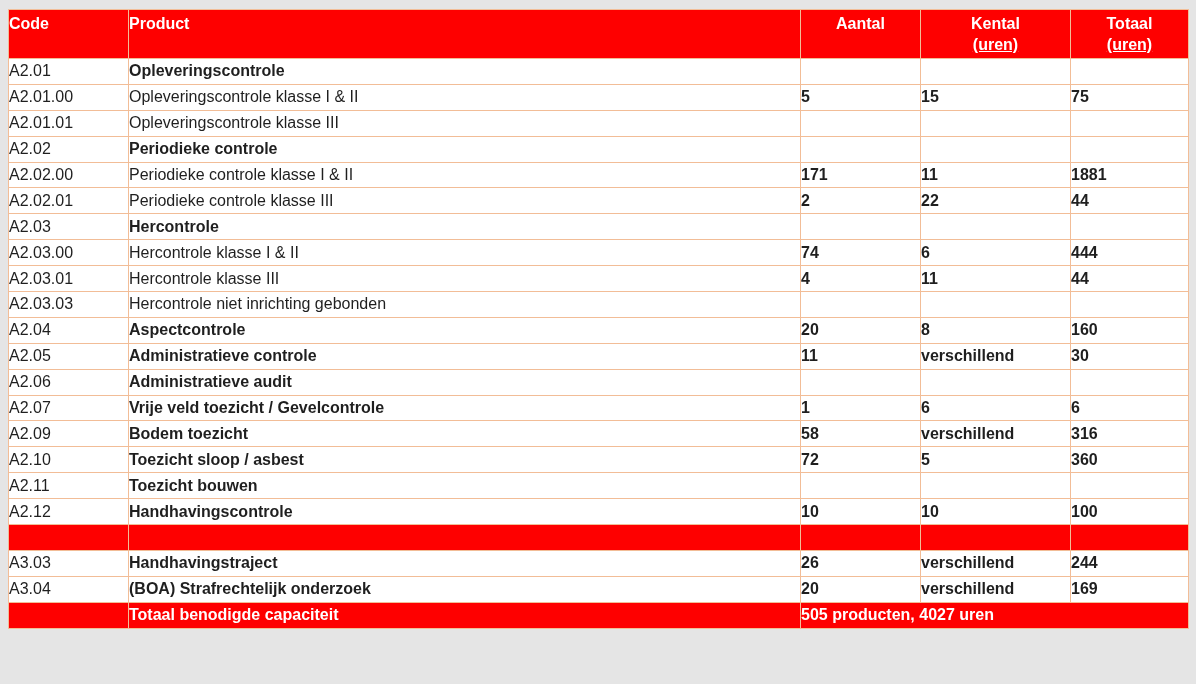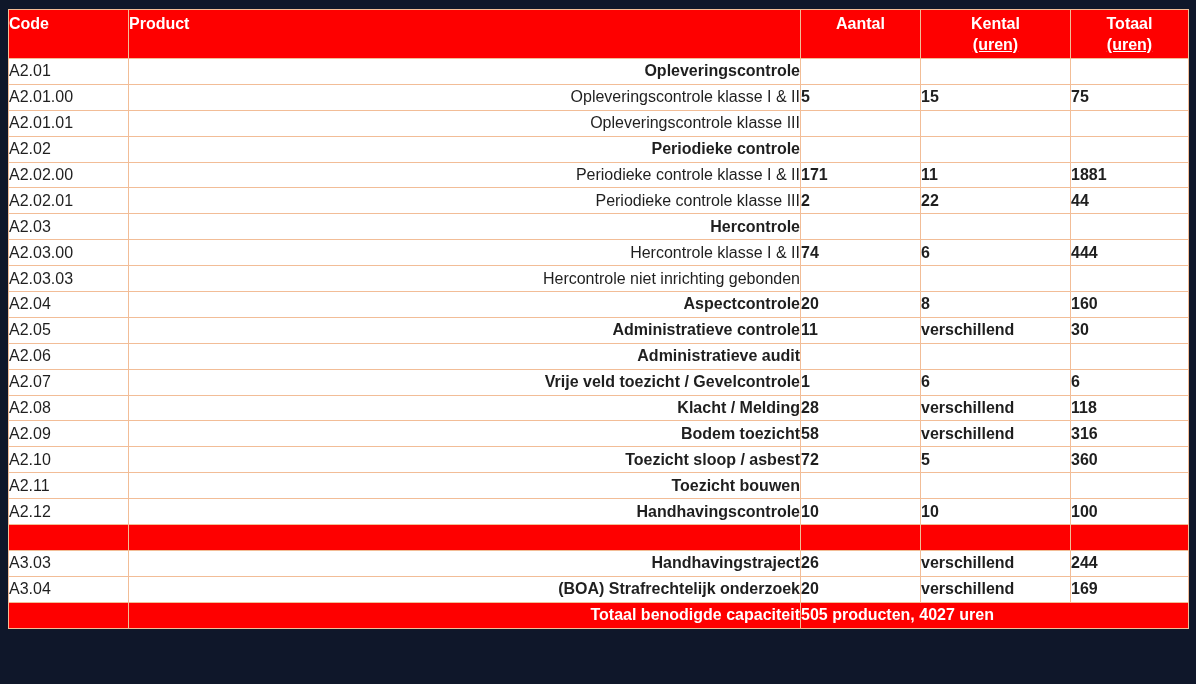--- a/index.html
+++ b/index.html
@@ -2,21 +2,21 @@
 <html><head>
 <meta charset="utf-8">
 <style>
   * { box-sizing: border-box; }
   html, body { margin: 0; padding: 0; background: #ffffff; }
   body { font-family: "Liberation Sans", sans-serif; }
   .sheet {
     position: relative;
     width: 1196px;
     height: 684px;
-    background: #0f172a;
+    background: #e5e5e5;
     overflow: hidden;
   }
   table.cap-table {
     position: absolute;
     left: 8px;
     top: 9px;
     width: 1180px;
     border-collapse: collapse;
     table-layout: fixed;
   }
@@ -42,21 +42,21 @@
   
   .cap-table tbody tr { height: 25.9px; }
   .cap-table tbody td {
     background: #ffffff;
     color: #1f1f1f;
     font-size: 16px;
     padding: 0;
     vertical-align: middle;
   }
   td.c-code    { padding-left: 13px; }
-  td.c-product { padding-left: 14px; text-align: right; }
+  td.c-product { padding-left: 14px; }
   td.c-num     { padding-left: 12px; font-weight: bold; }
   tr.row-group td.c-product { font-weight: bold; }
   
   tr.row-sep td { background: #fe0000; }
   
   tr.row-total { height: 26px; padding-left: 20px; }
   tr.row-total td {
     background: #fe0000;
     color: #ffffff;
     font-weight: bold;
@@ -147,20 +147,27 @@
       <td class="c-num"></td>
     </tr>
         <tr>
       <td class="c-code">A2.03.00</td>
       <td class="c-product">Hercontrole klasse I &amp; II</td>
       <td class="c-num">74</td>
       <td class="c-num">6</td>
       <td class="c-num">444</td>
     </tr>
         <tr>
+      <td class="c-code">A2.03.01</td>
+      <td class="c-product">Hercontrole klasse III</td>
+      <td class="c-num">4</td>
+      <td class="c-num">11</td>
+      <td class="c-num">44</td>
+    </tr>
+        <tr>
       <td class="c-code">A2.03.03</td>
       <td class="c-product">Hercontrole niet inrichting gebonden</td>
       <td class="c-num"></td>
       <td class="c-num"></td>
       <td class="c-num"></td>
     </tr>
         <tr class="row-group">
       <td class="c-code">A2.04</td>
       <td class="c-product">Aspectcontrole</td>
       <td class="c-num">20</td>
@@ -180,27 +187,20 @@
       <td class="c-num"></td>
       <td class="c-num"></td>
       <td class="c-num"></td>
     </tr>
         <tr class="row-group">
       <td class="c-code">A2.07</td>
       <td class="c-product">Vrije veld toezicht / Gevelcontrole</td>
       <td class="c-num">1</td>
       <td class="c-num">6</td>
       <td class="c-num">6</td>
-    </tr>
-        <tr class="row-group">
-      <td class="c-code">A2.08</td>
-      <td class="c-product">Klacht / Melding</td>
-      <td class="c-num">28</td>
-      <td class="c-num">verschillend</td>
-      <td class="c-num">118</td>
     </tr>
         <tr class="row-group">
       <td class="c-code">A2.09</td>
       <td class="c-product">Bodem toezicht</td>
       <td class="c-num">58</td>
       <td class="c-num">verschillend</td>
       <td class="c-num">316</td>
     </tr>
         <tr class="row-group">
       <td class="c-code">A2.10</td>

